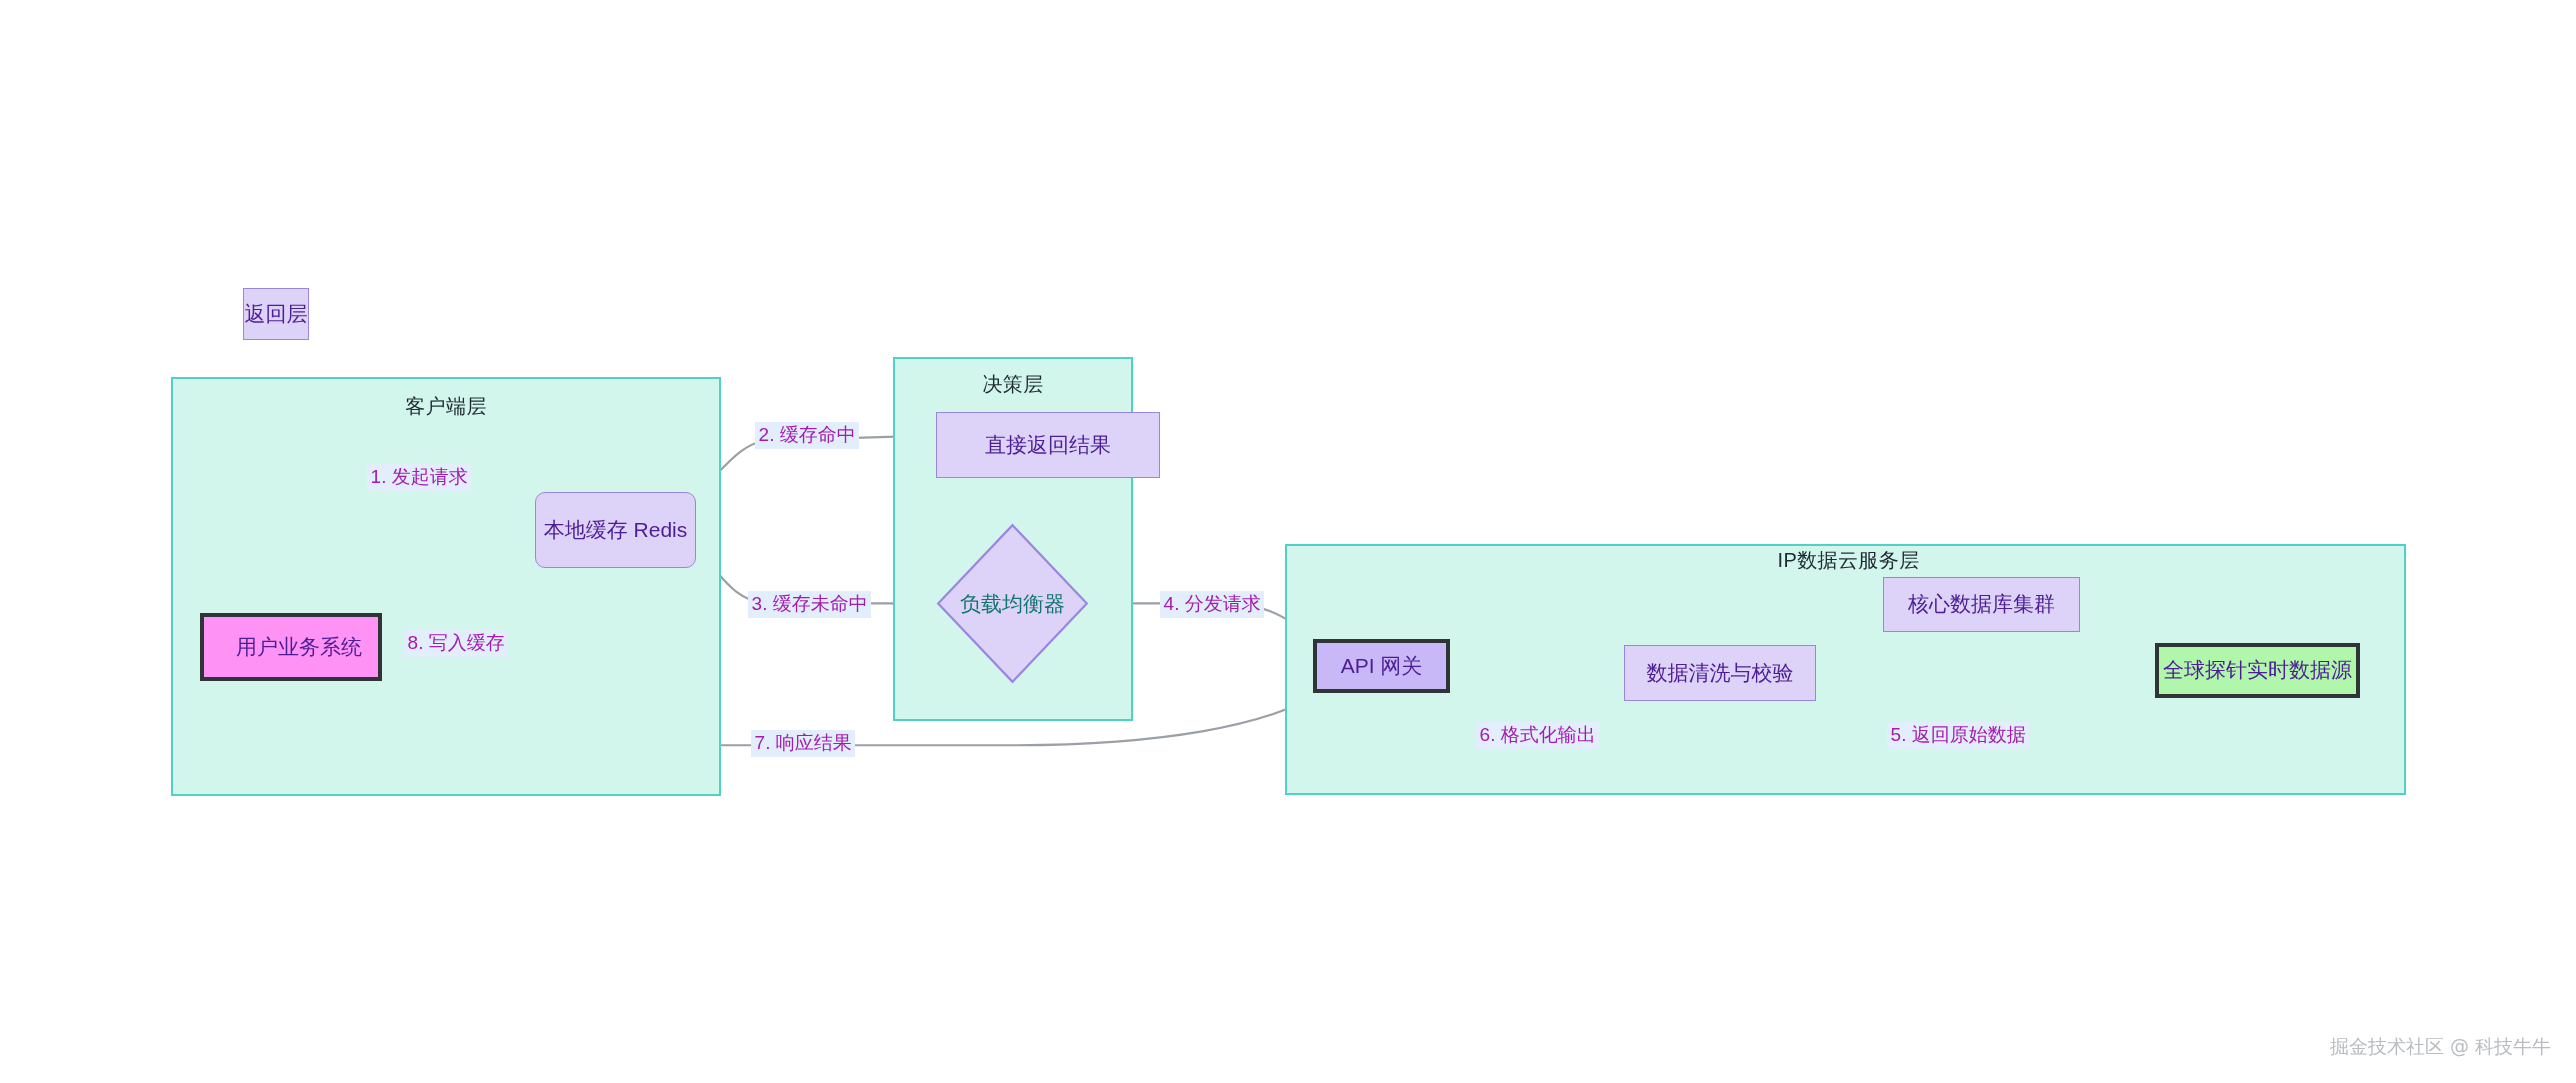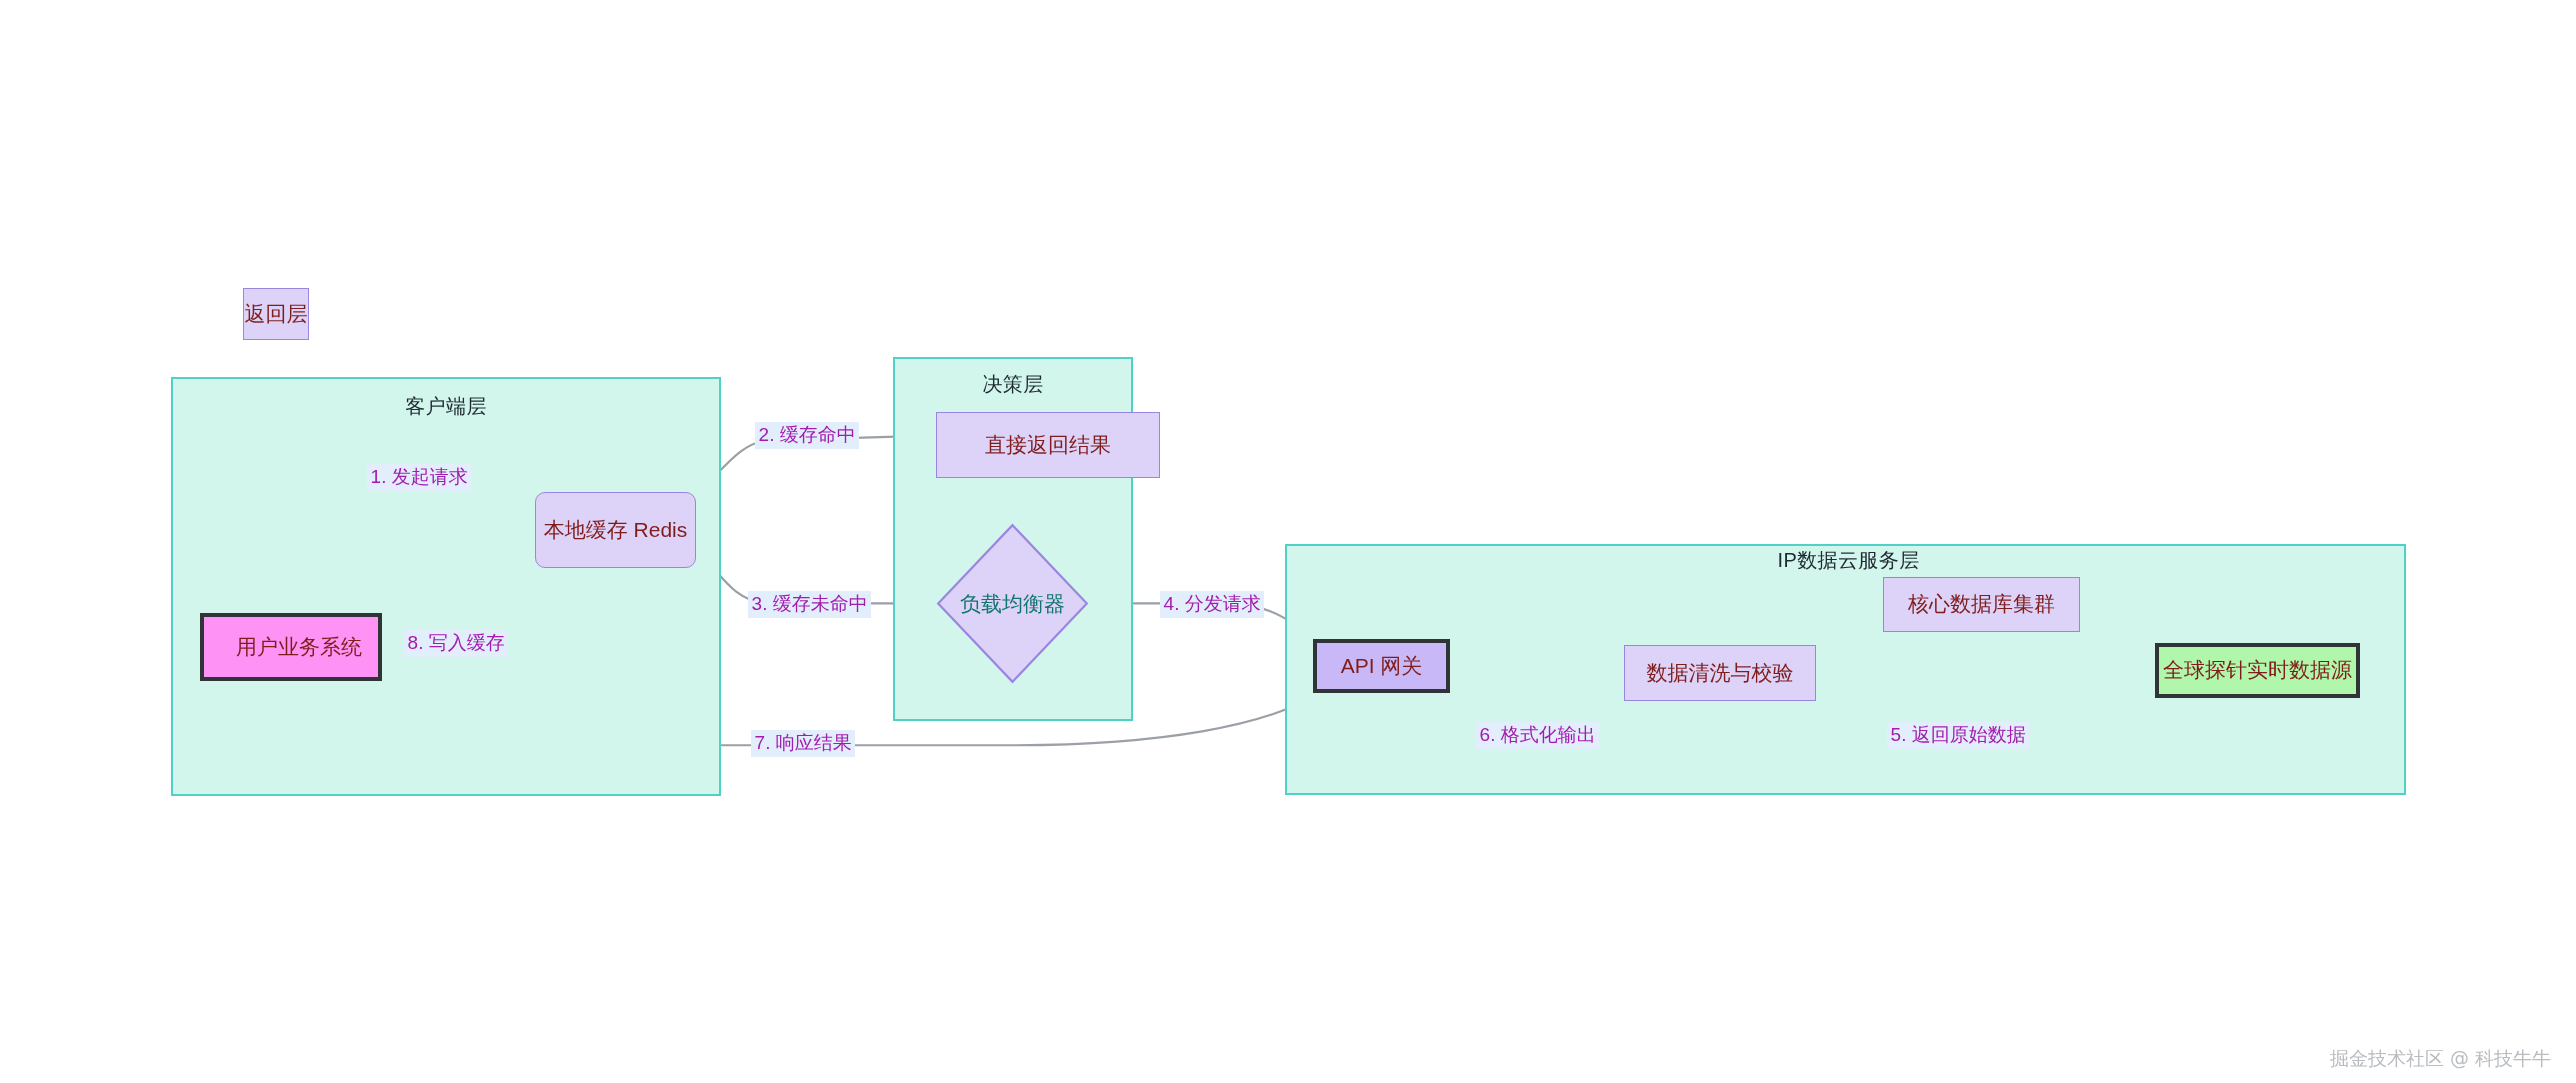--- a/index.html
+++ b/index.html
@@ -43,21 +43,21 @@
   
   .node {
     position: absolute;
     box-sizing: border-box;
     display: flex;
     align-items: center;
     justify-content: center;
     text-align: center;
     font-size: 21px;
     line-height: 1.25;
-    color: #7f1d1d;
+    color: #4c1d95;
     white-space: nowrap;
   }
   .node.lavender {
     background: #ddd2f7;
     border: 1.4px solid #9a86e0;
   }
   .node.lavender-round {
     background: #ddd2f7;
     border: 1.4px solid #9a86e0;
     border-radius: 10px;
@@ -208,16 +208,16 @@
   <div class="edge-label" style="left:1160px; top:591px;">4. 分发请求</div>
 
   <div class="edge-label" style="left:1887px; top:722px;">5. 返回原始数据</div>
 
   <div class="edge-label" style="left:1476px; top:722px;">6. 格式化输出</div>
 
   <div class="edge-label" style="left:751px; top:730px;">7. 响应结果</div>
 
   <div class="edge-label" style="left:404px; top:630px;">8. 写入缓存</div>
 
-  <div class="watermark" style="left:2330px; top:1034px;margin-top:12px;">掘金技术社区 @ 科技牛牛</div>
+  <div class="watermark" style="left:2330px; top:1034px;">掘金技术社区 @ 科技牛牛</div>
 
 </div>
 
 
 </body></html>

